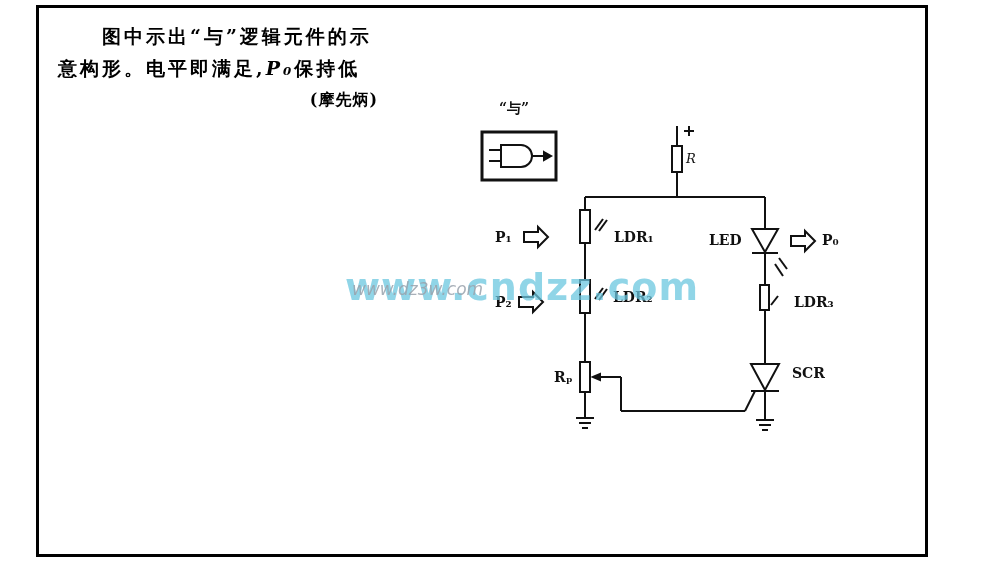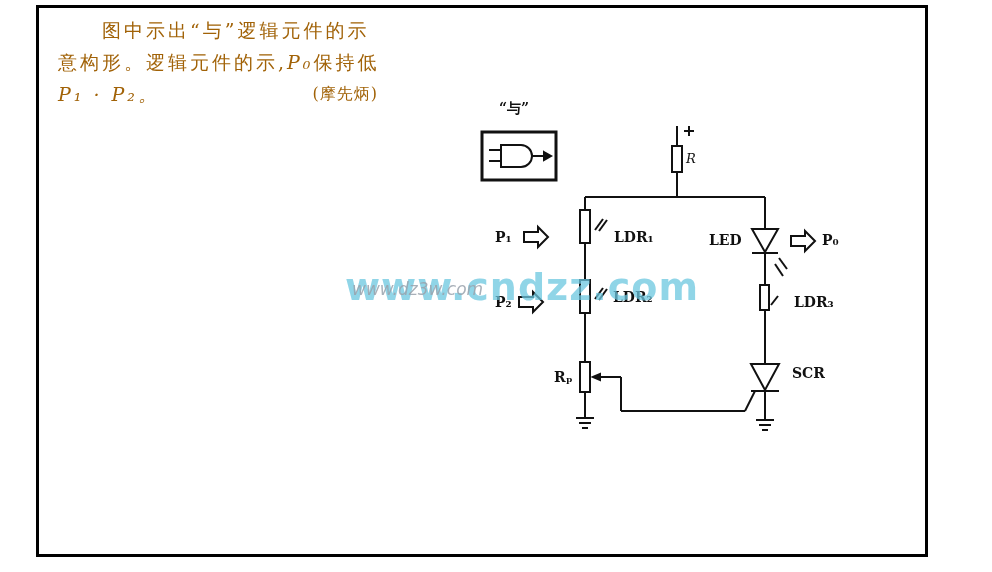--- a/index.html
+++ b/index.html
@@ -1,37 +1,37 @@
 <!DOCTYPE html>
 <html><head>
 <meta charset="utf-8">
 <style>
   html, body { margin:0; padding:0; background:#ffffff; }
   body { width:992px; height:572px; position:relative; overflow:hidden; font-family:"DejaVu Serif", serif; }
   .frame { position:absolute; left:36px; top:5px; width:892px; height:552px; border:3px solid #000; box-sizing:border-box; }
-  .desc { position:absolute; left:58px; top:14px; width:320px; font-family:"DejaVu Serif", serif; font-weight:normal; font-size:19px; line-height:32px; color:#a16207; letter-spacing:3px; }
+  .desc { position:absolute; left:58px; top:20px; width:320px; font-family:"DejaVu Serif", serif; font-weight:bold; font-size:19px; line-height:32px; color:#000000; letter-spacing:3px; }
   .desc .line { white-space:nowrap; display:block; }
   .desc .indent { padding-left:44px; }
   .desc .author { position:absolute; right:0; font-size:16px; letter-spacing:1px; }
   .desc i { font-family:"DejaVu Serif", serif; font-style:italic; }
   svg { position:absolute; left:0; top:0; }
   .lbl { font-family:"DejaVu Serif", serif; font-weight:bold; font-size:14px; fill:#111; }
   .ital { font-family:"DejaVu Serif", serif; font-style:italic; font-size:13px; fill:#111; }
   .wm1 { font-family:"DejaVu Sans", sans-serif; font-style:italic; font-size:17px; fill:#9aa3ad; opacity:0.85; }
   .wm2 { font-family:"DejaVu Sans", sans-serif; font-weight:bold; font-size:38px; fill:#6cc7e0; opacity:0.75; letter-spacing:1px; }
 </style>
 </head>
 <body>
 
 <div class="frame"></div>
 
 <div class="desc">
   <span class="line indent">图中示出“与”逻辑元件的示</span>
-  <span class="line"><span>意构形。逻辑元件的示,</span><i>P₀</i><span>保持低</span></span>
-  <span class="line" style="position:relative;"><i>P₁ · P₂。</i><span class="author">(摩先炳)</span></span>
+  <span class="line"><span>意构形。电平即满足,</span><i>P₀</i><span>保持低</span></span>
+  <span class="line" style="position:relative;"><span class="author">(摩先炳)</span></span>
 </div>
 
 <svg width="992" height="572" viewBox="0 0 992 572">
   <g stroke="#111" stroke-width="2" fill="none">
 
     <g>
       <rect x="482" y="132" width="74" height="48" stroke-width="3"></rect>
       <g>
         <line x1="489" y1="150" x2="501" y2="150"></line>
         <line x1="489" y1="161" x2="501" y2="161"></line>

